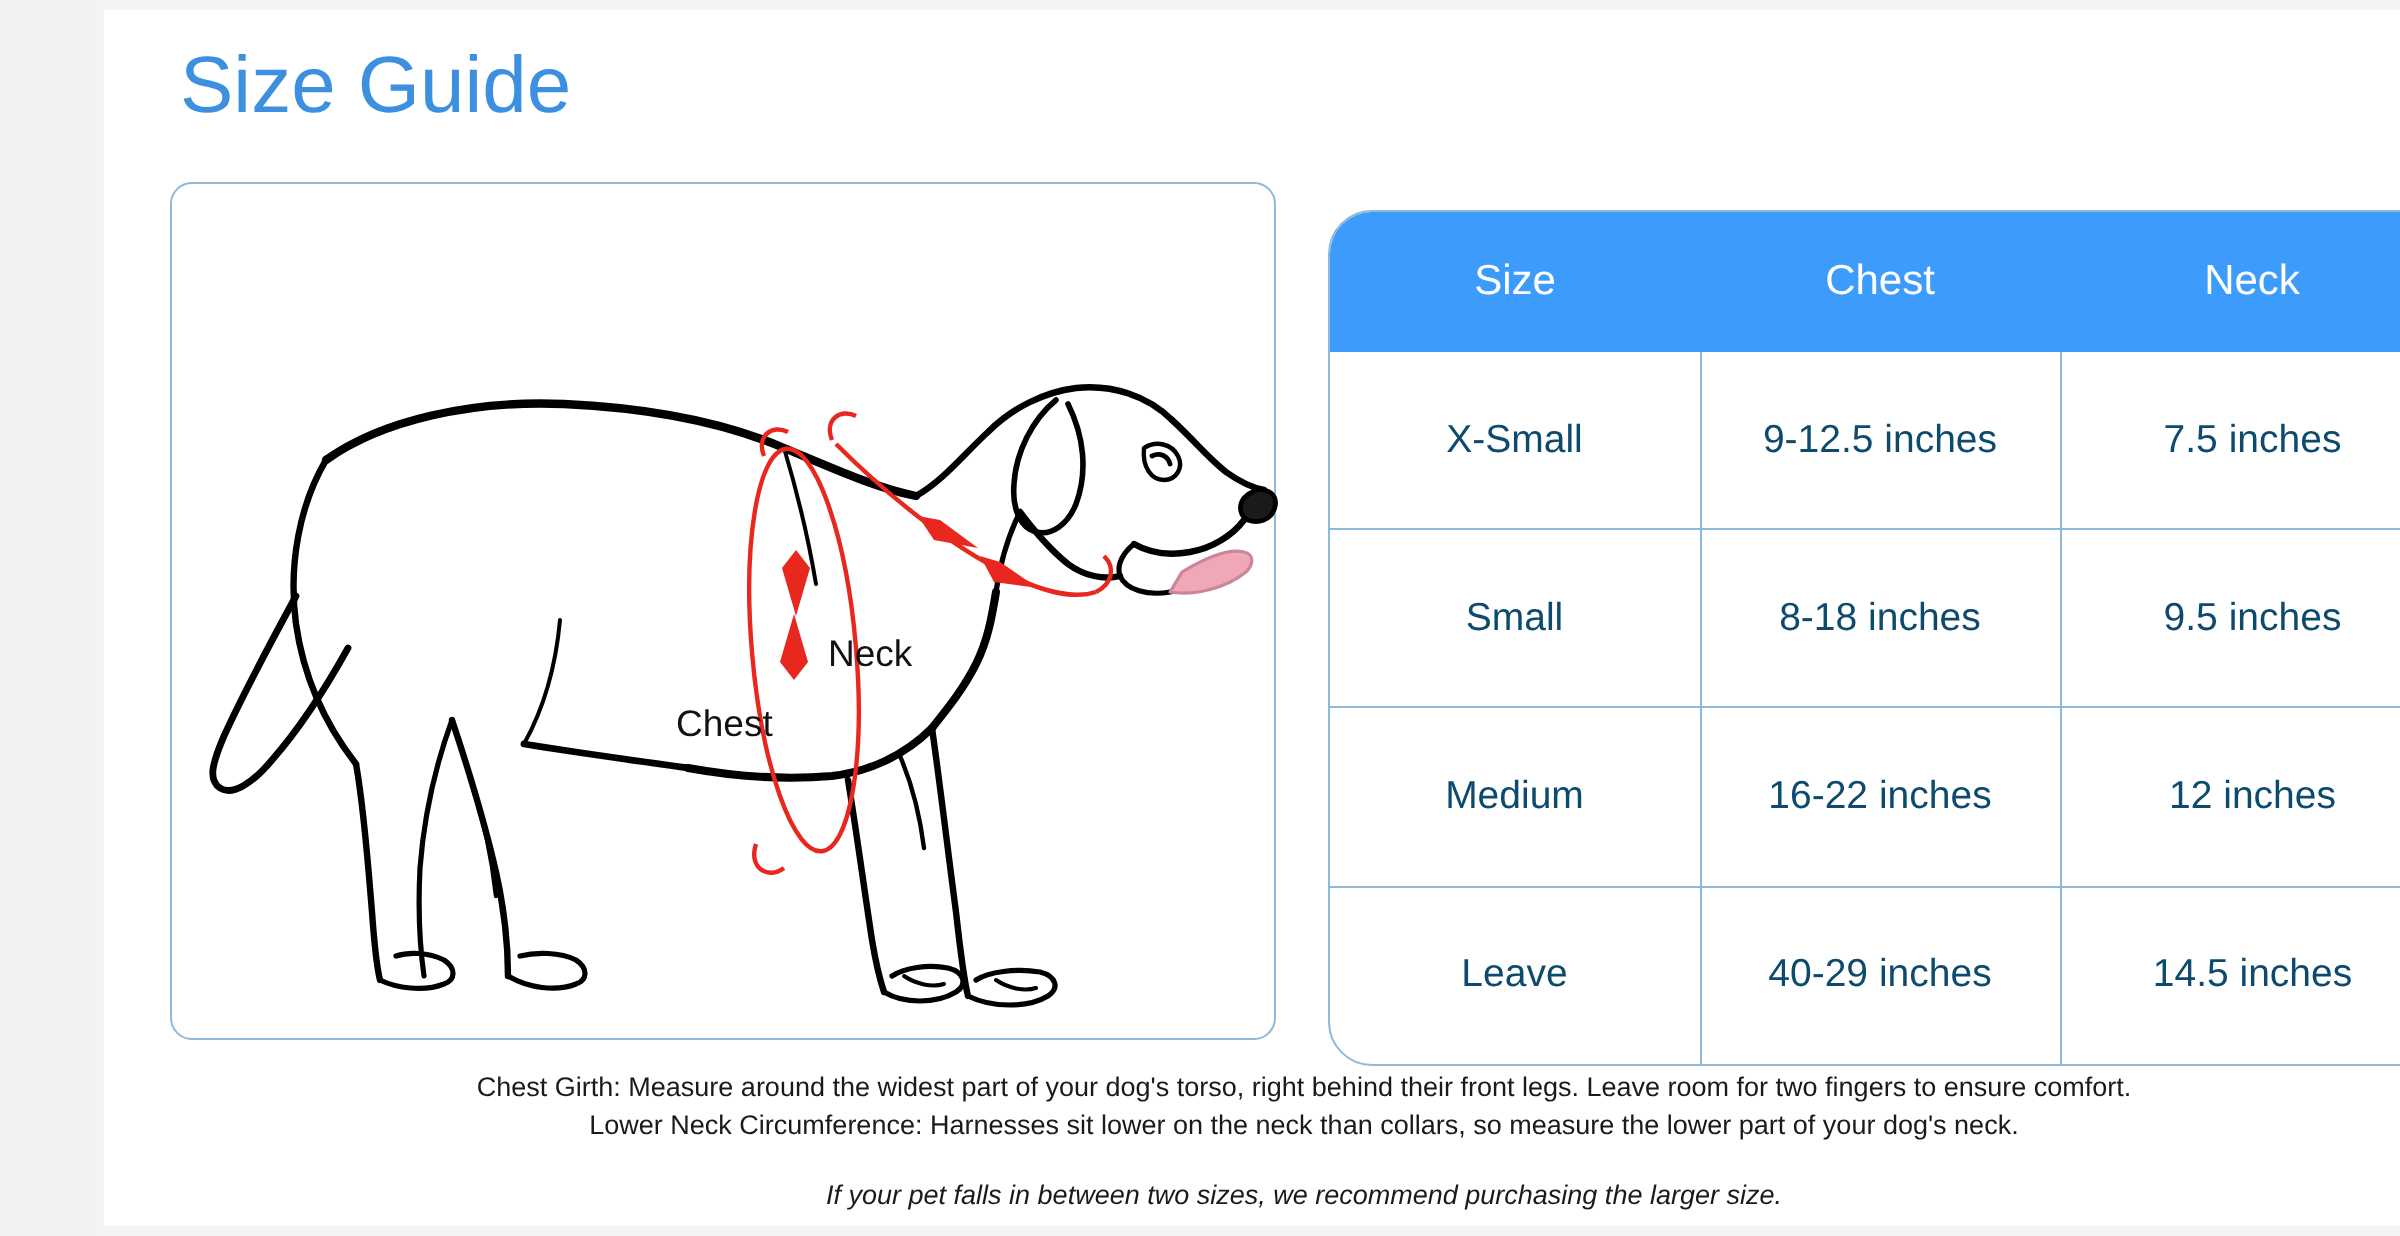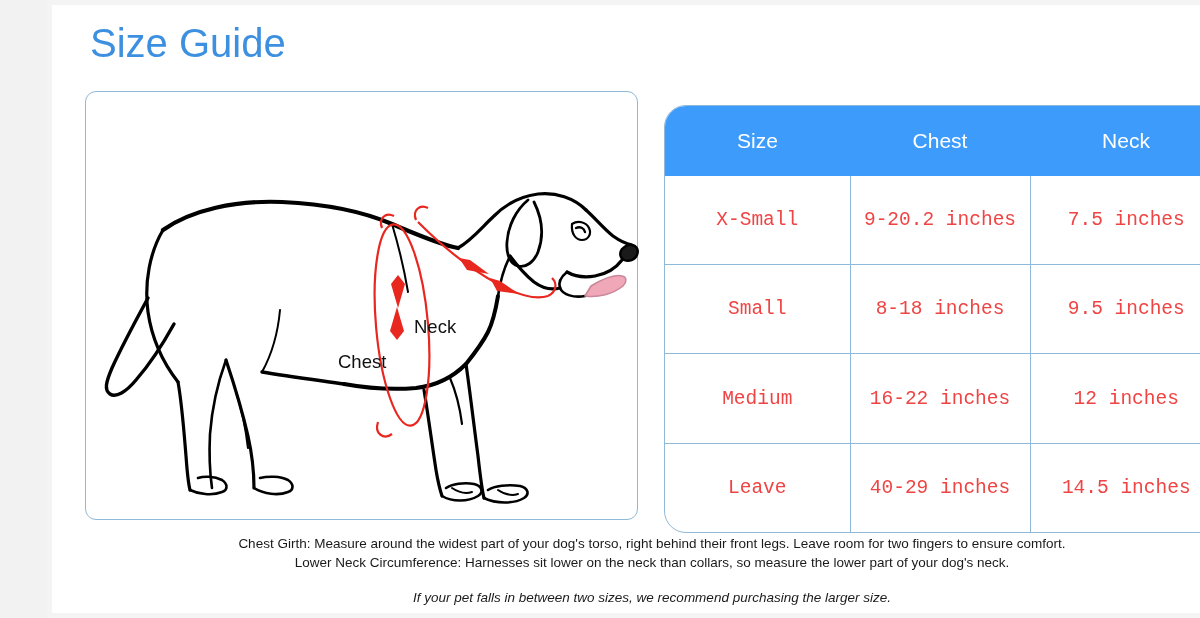--- a/index.html
+++ b/index.html
@@ -86,27 +86,26 @@
     font-size: 21px;
     height: 70px;
     text-align: center;
     border: none;
     padding: 0;
   }
   #size-table thead th:first-child  { border-top-left-radius: 10px; }
   #size-table thead th:last-child   { border-top-right-radius: 10px; }
   #size-table tbody td {
     font-size: 19.5px;
-    color: #ef4444;
+    color: #0c4a6e;
     text-align: center;
     height: 71.5px;
     border-top: 1.2px solid #8fb9d8;
     border-right: 1.2px solid #8fb9d8;
     padding: 0;
-    font-family: Liberation Mono, monospace;
   }
   #size-table tbody td:last-child { border-right: none; }
   #size-table tbody tr:first-child td { border-top: none; }
 
   .col-size  { width: 185px; }
   .col-chest { width: 180px; }
   .col-neck  { width: 192px; }
 
   
   #footnotes {
@@ -246,21 +245,21 @@
       <thead>
         <tr>
           <th>Size</th>
           <th>Chest</th>
           <th>Neck</th>
         </tr>
       </thead>
       <tbody>
         <tr>
           <td>X-Small</td>
-          <td>9-20.2 inches</td>
+          <td>9-12.5 inches</td>
           <td>7.5 inches</td>
         </tr>
         <tr>
           <td>Small</td>
           <td>8-18 inches</td>
           <td>9.5 inches</td>
         </tr>
         <tr>
           <td>Medium</td>
           <td>16-22 inches</td>

